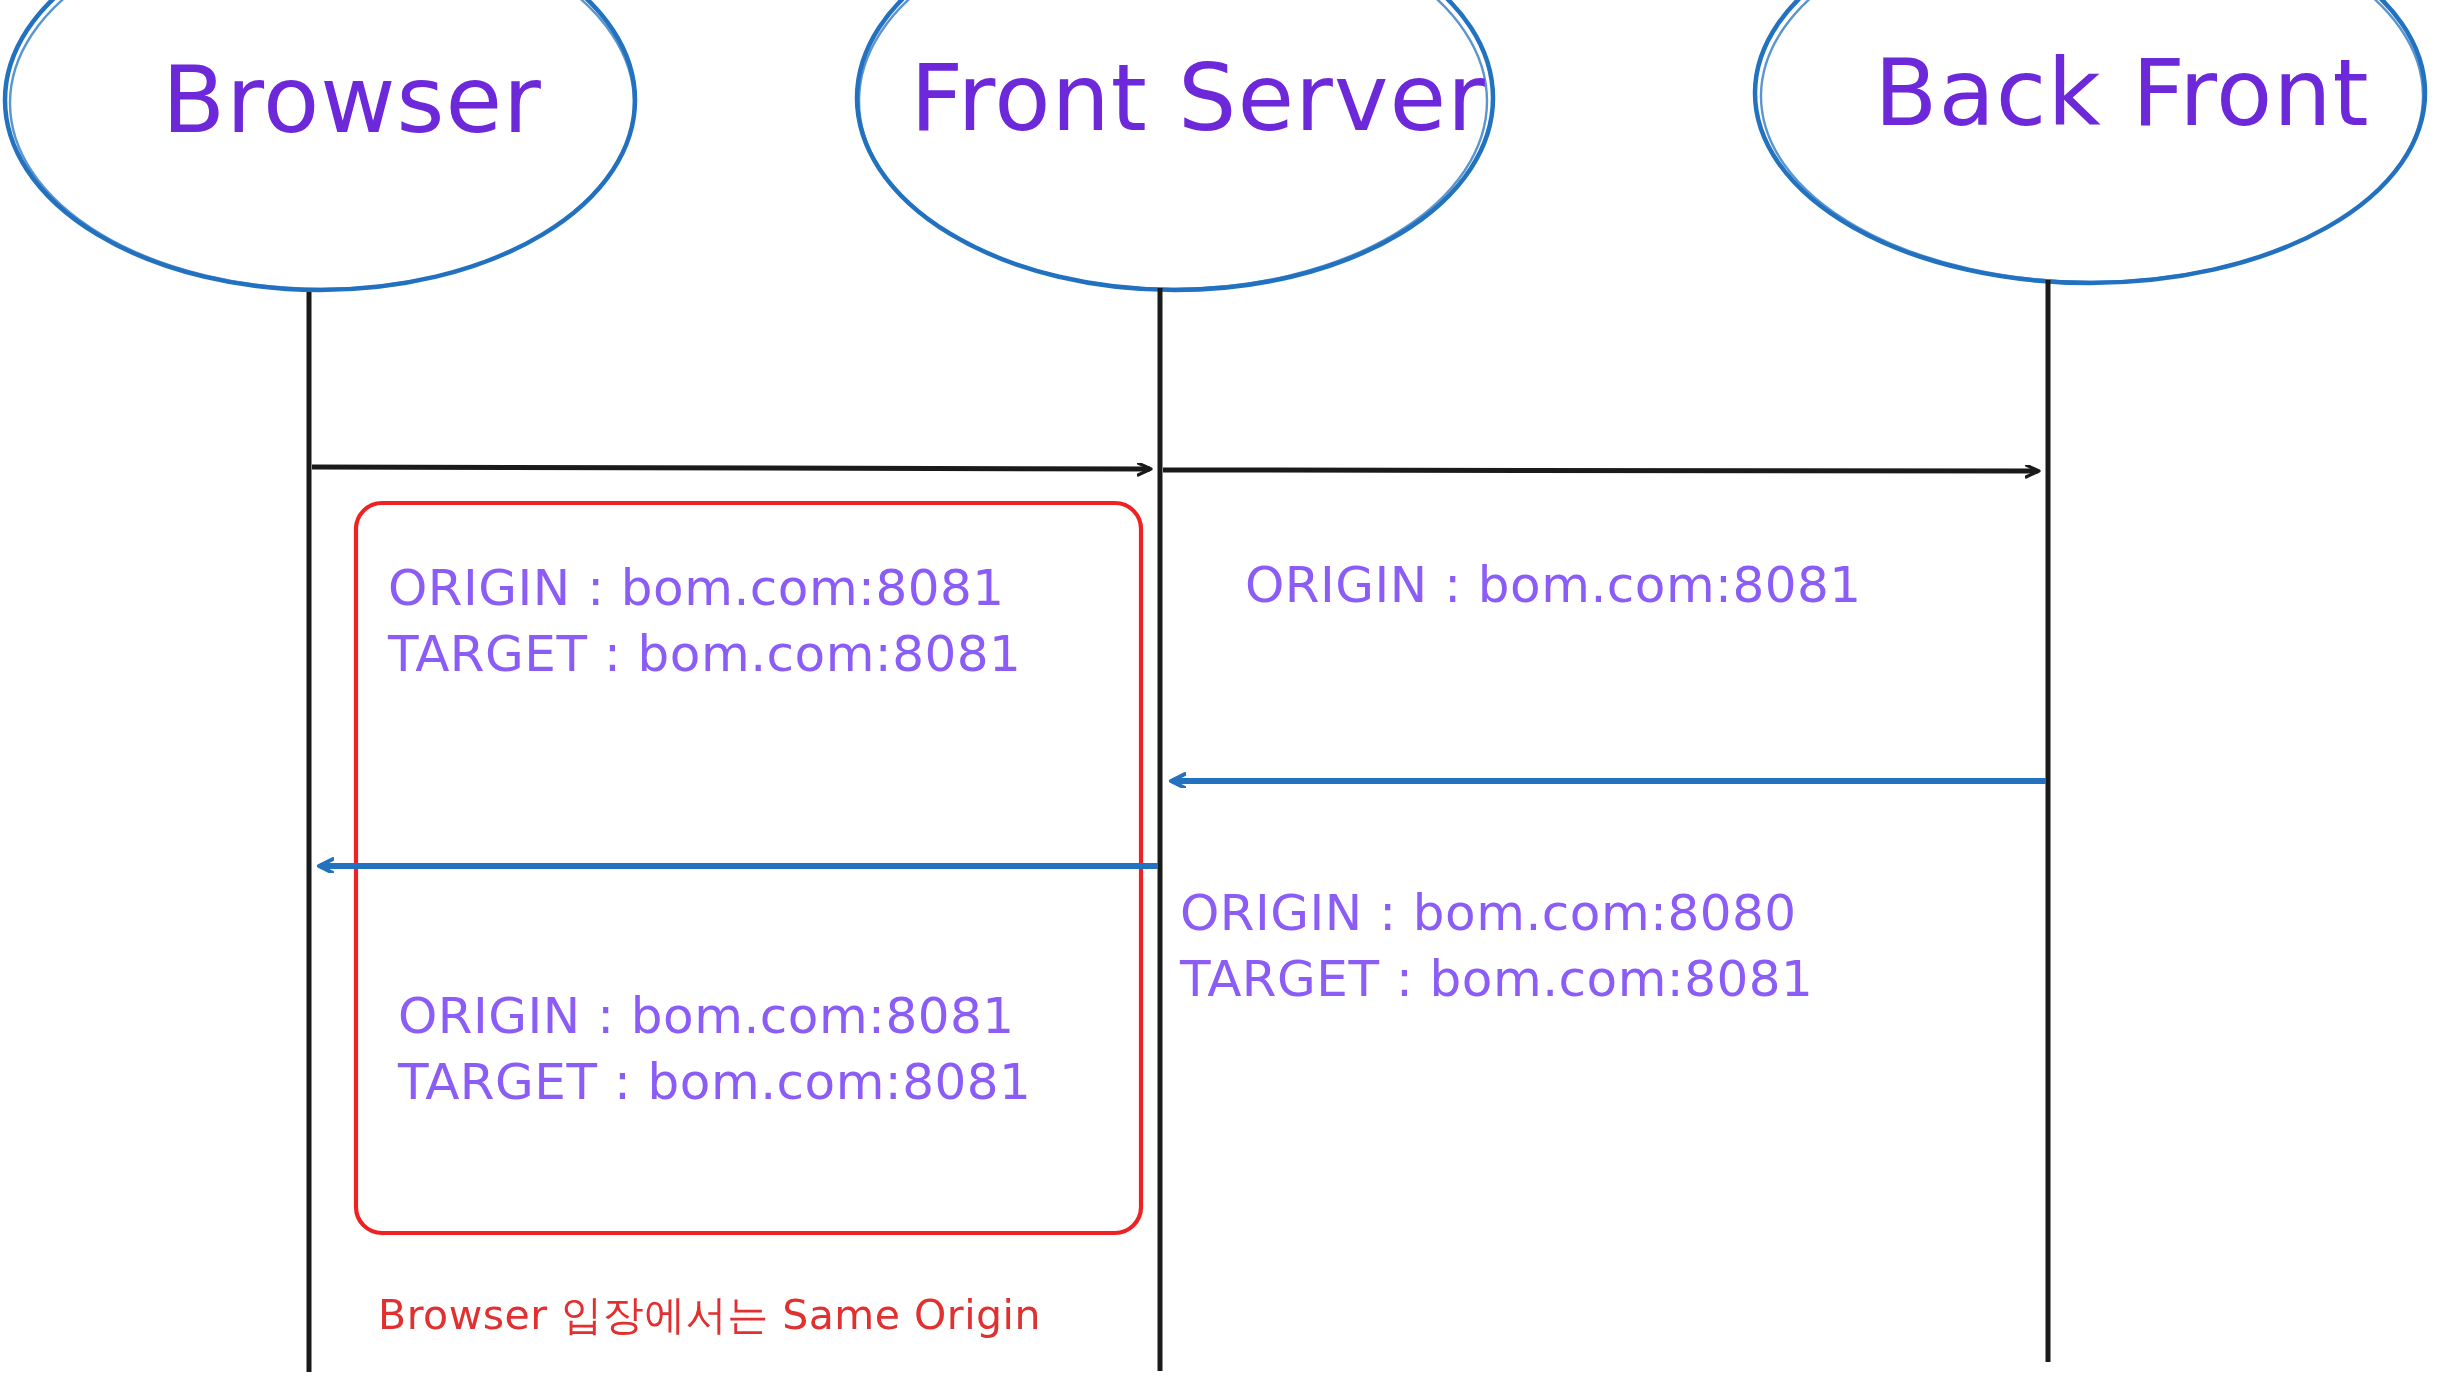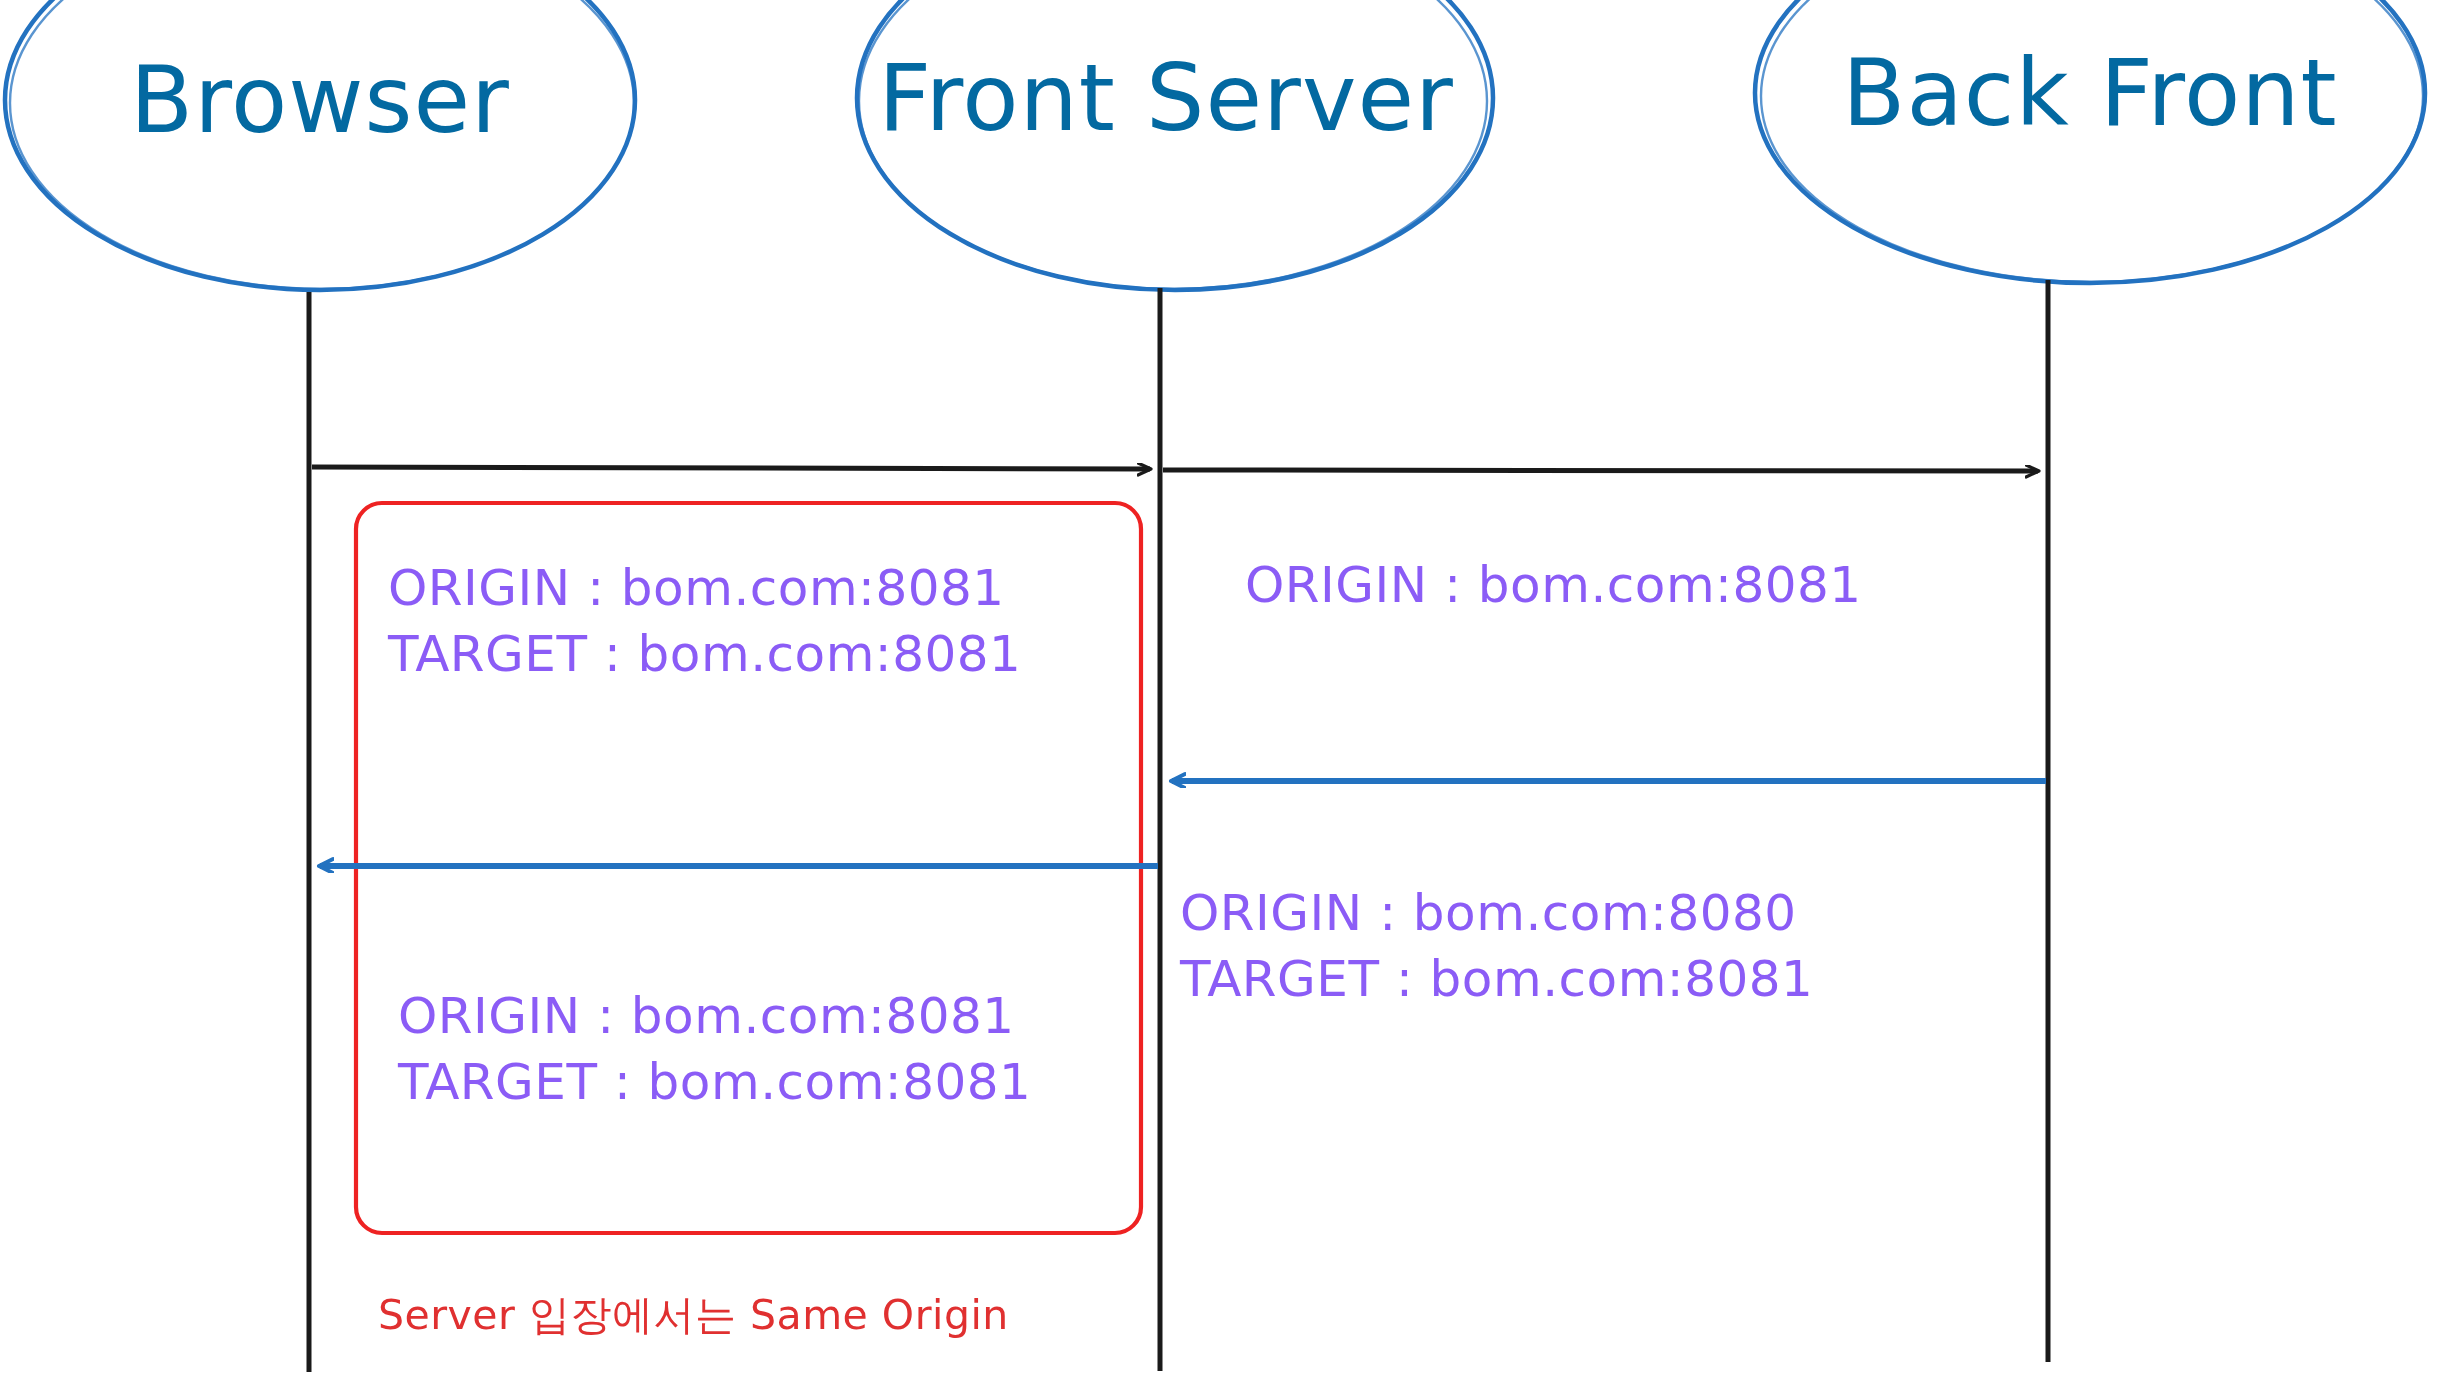--- a/index.html
+++ b/index.html
@@ -20,25 +20,26 @@
     top: 0;
     left: 0;
     width: 2437px;
     height: 1383px;
   }
   .node-label {
     position: absolute;
     font-family: "DejaVu Sans", sans-serif;
     font-size: 92px;
     font-weight: 400;
-    color: #0369a1;
+    color: #6d28d9;
     letter-spacing: 1px;
     white-space: nowrap;
     transform: translate(-50%, -50%);
     text-align: center;
+    margin-left: 32px;
   }
   .msg-block {
     position: absolute;
     font-family: "DejaVu Sans", sans-serif;
     font-size: 50px;
     line-height: 66px;
     color: #8b5cf6;
     white-space: nowrap;
     letter-spacing: 0.5px;
   }
@@ -113,15 +114,15 @@
   <div class="msg-block" style="left:1180px; top:880px;">
     <span class="msg-line">ORIGIN : bom.com:8080</span>
     <span class="msg-line">TARGET : bom.com:8081</span>
   </div>
 
   <div class="msg-block" style="left:398px; top:983px;">
     <span class="msg-line">ORIGIN : bom.com:8081</span>
     <span class="msg-line">TARGET : bom.com:8081</span>
   </div>
 
-  <div class="note-text" style="left:378px; top:1288px;">Server 입장에서는 Same Origin</div>
+  <div class="note-text" style="left:378px; top:1288px;">Browser 입장에서는 Same Origin</div>
 
 </div>
 
 </body></html>

